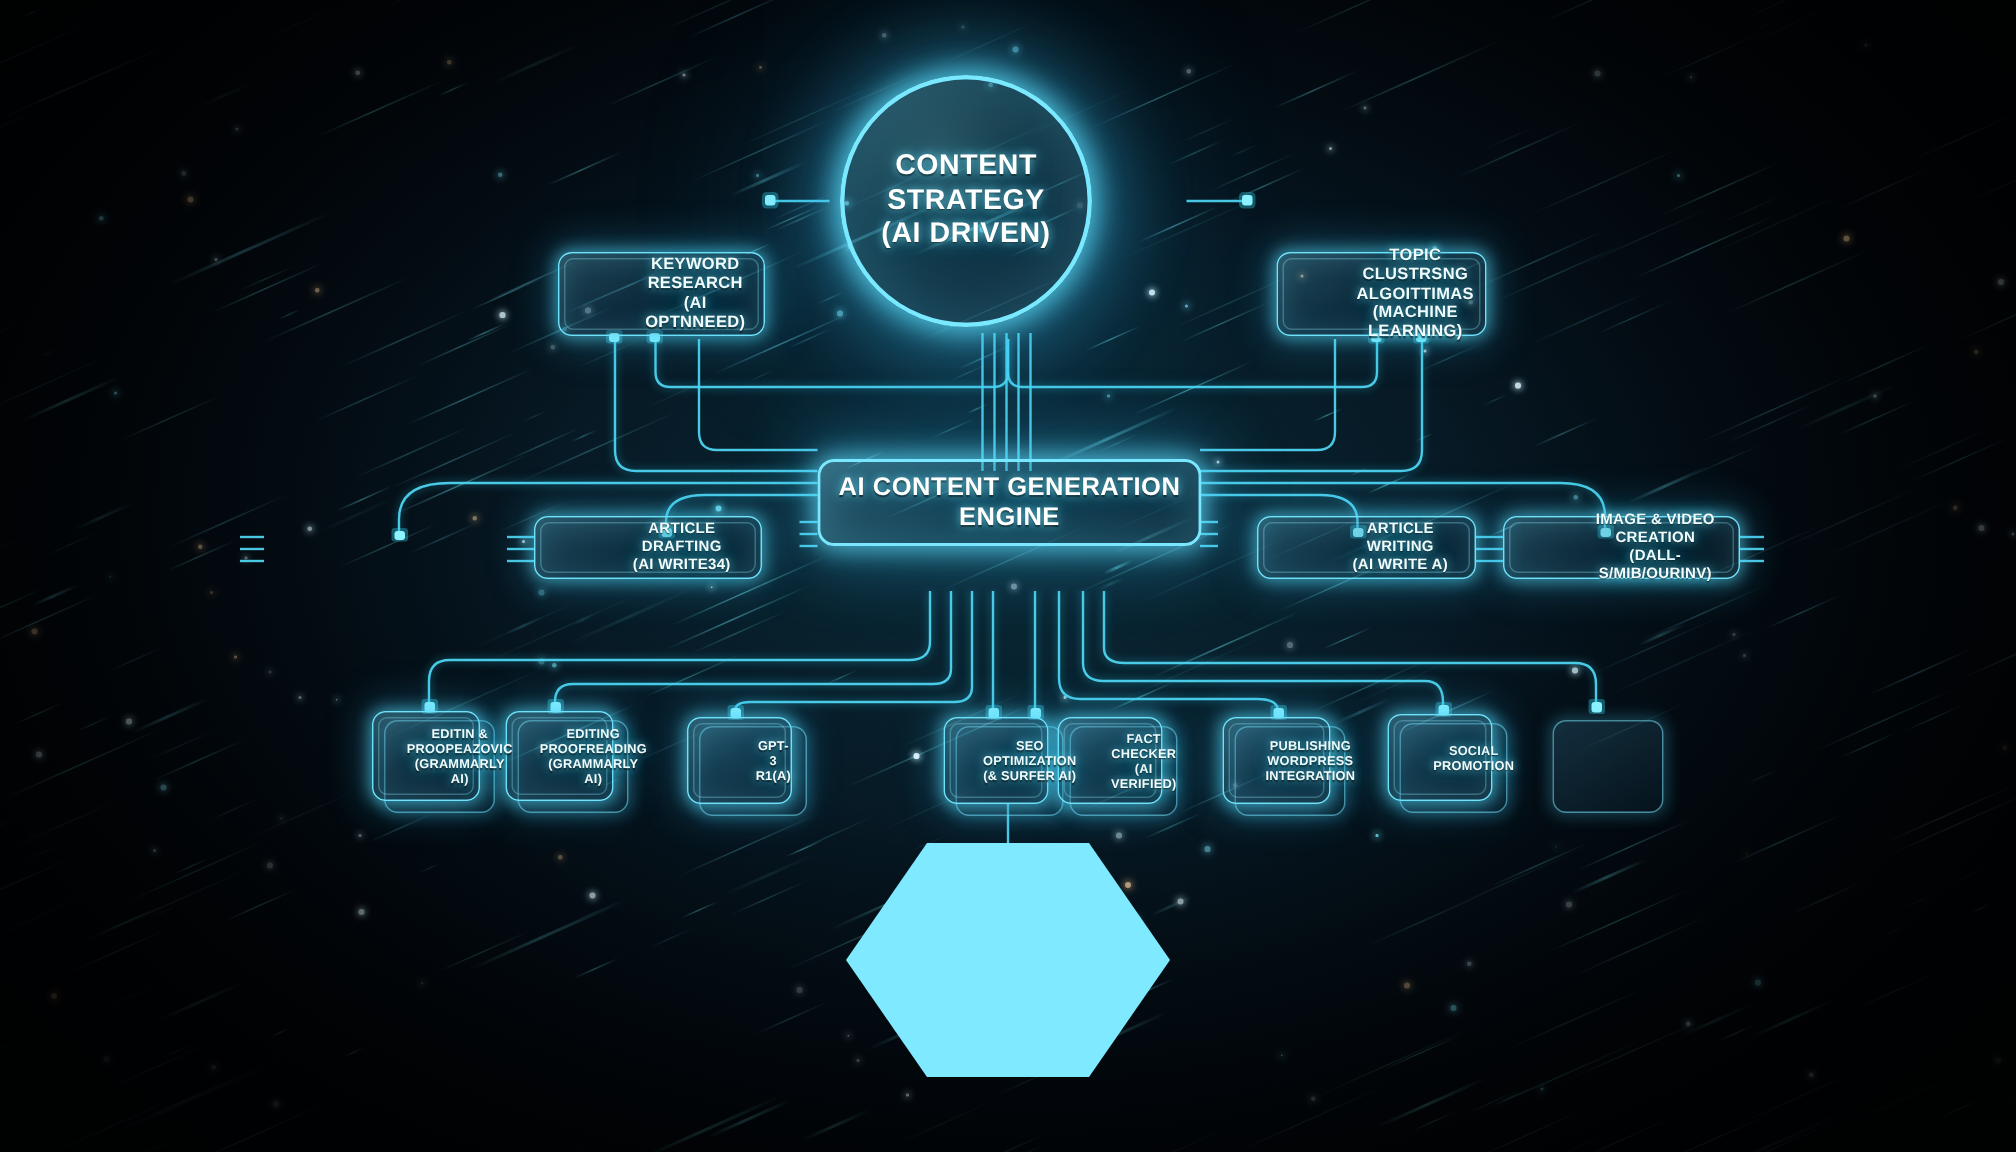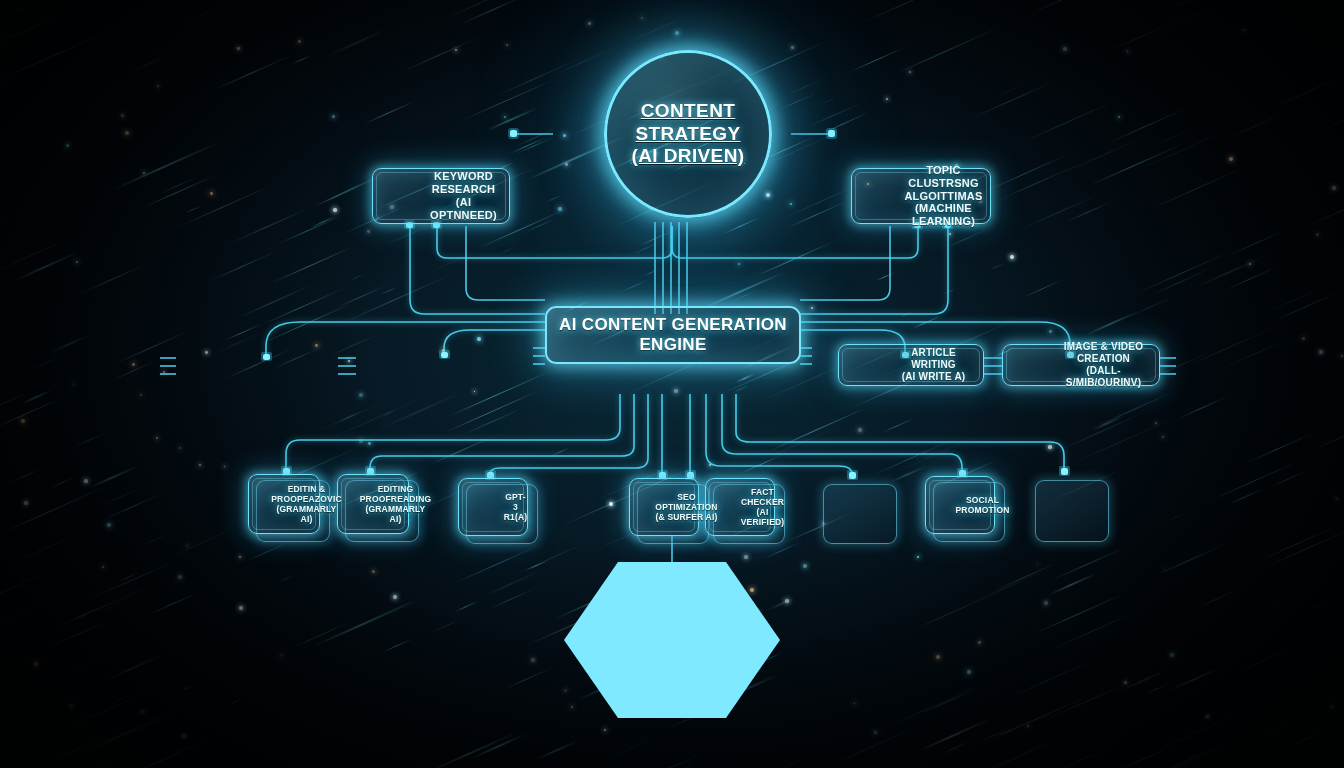--- a/index.html
+++ b/index.html
@@ -681,35 +681,38 @@
         <rect class="pad" x="944" y="222" width="7" height="6" rx="2"></rect>
 
         <rect class="pad-glow" x="508" y="128" width="11" height="11" rx="3"></rect>
         <rect class="pad" x="510" y="130" width="7" height="7" rx="2"></rect>
         <rect class="pad-glow" x="826" y="128" width="11" height="11" rx="3"></rect>
         <rect class="pad" x="828" y="130" width="7" height="7" rx="2"></rect>
       </g>
     </g>
   </svg>
 
-  <div class="node hub" style="left:604px;top:50px;width:168px;height:168px;text-decoration:underline;">
+  <div class="node hub" style="left:560px;top:50px;width:168px;height:168px;">
     <div class="lbl">CONTENT<br>STRATEGY<br>(AI DRIVEN)</div>
   </div>
 
   <div class="node chip" style="left:372px;top:168px;width:138px;height:56px;">
     <div class="lbl">KEYWORD<br>RESEARCH<br>(AI OPTNNEED)</div>
   </div>
   <div class="node chip" style="left:851px;top:168px;width:140px;height:56px;">
     <div class="lbl">TOPIC CLUSTRSNG<br>ALGOITTIMAS<br>(MACHINE LEARNING)</div>
   </div>
 
   <div class="node engine" style="left:545px;top:306px;width:256px;height:58px;">
     <div class="lbl">AI CONTENT GENERATION<br>ENGINE</div>
   </div>
 
+  <div class="node chip small" style="left:356px;top:344px;width:152px;height:42px;">
+    <div class="lbl">ARTICLE DRAFTING<br>(AI WRITE34)</div>
+  </div>
   <div class="node chip small" style="left:1002px;top:344px;width:158px;height:42px;">
     <div class="lbl">IMAGE &amp; VIDEO CREATION<br>(DALL-S/MIB/OURINV)</div>
   </div>
   <div class="node chip small" style="left:838px;top:344px;width:146px;height:42px;">
     <div class="lbl">ARTICLE WRITING<br>(AI WRITE A)</div>
   </div>
 
   <div class="plate" style="left:256px;top:480px;width:72px;height:60px;"></div>
   <div class="node chip tiny" style="left:248px;top:474px;width:72px;height:60px;">
     <div class="lbl">EDITIN &amp;<br>PROOPEAZOVIC<br>(GRAMMARLY AI)</div>
@@ -729,20 +732,23 @@
   <div class="node chip tiny" style="left:629px;top:478px;width:70px;height:58px;">
     <div class="lbl">SEO<br>OPTIMIZATION<br>(&amp; SURFER AI)</div>
   </div>
 
   <div class="plate" style="left:713px;top:484px;width:70px;height:58px;"></div>
   <div class="node chip tiny" style="left:705px;top:478px;width:70px;height:58px;">
     <div class="lbl">FACT CHECKER<br>(AI VERIFIED)</div>
   </div>
 
   <div class="plate" style="left:823px;top:484px;width:72px;height:58px;"></div>
+  <div class="node chip tiny" style="left:815px;top:478px;width:72px;height:58px;">
+    <div class="lbl">PUBLISHING<br>WORDPRESS<br>INTEGRATION</div>
+  </div>
 
   <div class="plate" style="left:933px;top:482px;width:70px;height:58px;"></div>
   <div class="node chip tiny" style="left:925px;top:476px;width:70px;height:58px;">
     <div class="lbl">SOCIAL<br>PROMOTION</div>
   </div>
 
   <div class="plate" style="left:1035px;top:480px;width:72px;height:60px;"></div>
 
   <div class="hex-ring" style="left:564px;top:562px;width:216px;height:156px;"></div>
 

